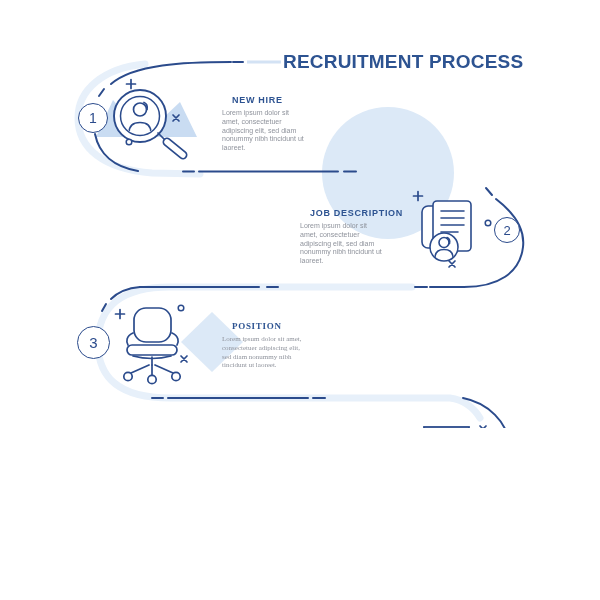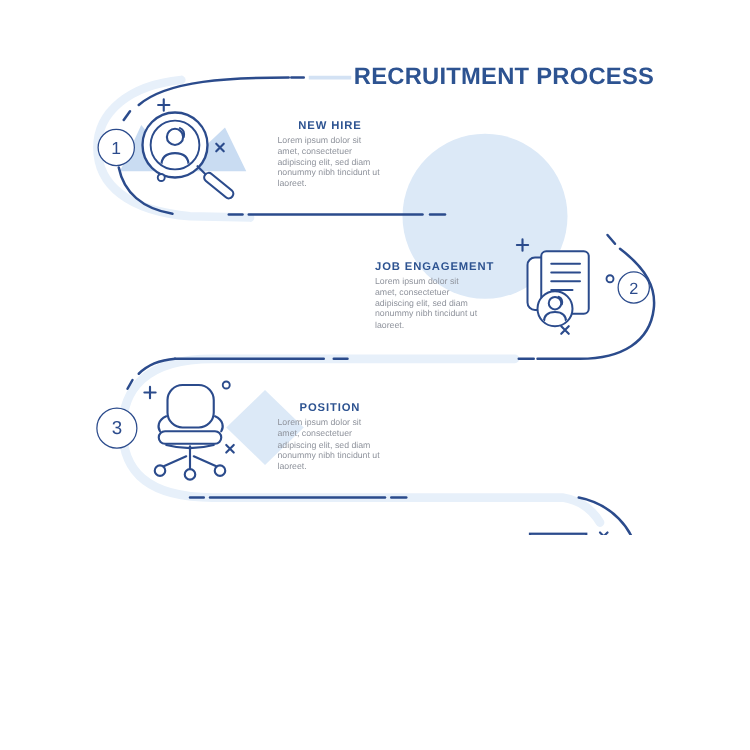--- a/index.html
+++ b/index.html
@@ -3,32 +3,32 @@
 <meta charset="utf-8">
 <style>
   html,body{margin:0;padding:0;background:#fff;}
   #canvas{position:relative;width:600px;height:428px;background:#ffffff;overflow:hidden;
           font-family:"Liberation Sans",sans-serif;}
   #artwork{position:absolute;left:0;top:0;}
   .title{position:absolute;left:283px;top:51px;font-size:19px;font-weight:bold;
          color:#2d5391;letter-spacing:0.2px;white-space:nowrap;}
   .step-text{position:absolute;width:84px;}
   .step-heading{font-size:9px;font-weight:bold;color:#2d5391;letter-spacing:0.7px;
-                margin:0 0 4px 0;white-space:nowrap;text-align:center;}
+                margin:0 0 4px 10px;white-space:nowrap;}
   .step-body{font-size:7px;line-height:1.26;color:#8f939c;margin:0;}
   .badge{position:absolute;background:#fff;border:1.6px solid #2b4b8c;border-radius:50%;
          display:flex;align-items:center;justify-content:center;color:#2b4b8c;
          font-size:14px;font-weight:400;box-sizing:border-box;}
   #badge-1{left:78px;top:103px;width:30px;height:30px;}
   #badge-2{left:494px;top:217px;width:26px;height:26px;font-size:13px;}
   #badge-3{left:77px;top:326px;width:33px;height:33px;font-size:15px;}
   #badge-4{left:496px;top:439px;width:27px;height:27px;font-size:13px;}
   #text-1{left:222px;top:95px;}
   #text-2{left:300px;top:208px;}
-  #text-3{left:222px;top:321px;}
+  #text-3{left:222px;top:321px;font-family:Liberation Serif, serif;}
   #text-4{left:300px;top:434px;}
 </style>
 </head>
 <body>
 
 <div id="canvas">
 
   <svg id="artwork" width="600" height="600" viewBox="0 0 600 600">
     <defs>
       <clipPath id="mag-clip">
@@ -183,21 +183,21 @@
   <div class="badge" id="badge-1">1</div>
   <div class="badge" id="badge-2">2</div>
   <div class="badge" id="badge-3">3</div>
   <div class="badge" id="badge-4">4</div>
 
   <div class="step-text" id="text-1">
     <div class="step-heading">NEW HIRE</div>
     <p class="step-body">Lorem ipsum dolor sit amet, consectetuer adipiscing elit, sed diam nonummy nibh tincidunt ut laoreet.</p>
   </div>
   <div class="step-text" id="text-2">
-    <div class="step-heading">JOB ENGAGEMENT</div>
+    <div class="step-heading">JOB DESCRIPTION</div>
     <p class="step-body">Lorem ipsum dolor sit amet, consectetuer adipiscing elit, sed diam nonummy nibh tincidunt ut laoreet.</p>
   </div>
   <div class="step-text" id="text-3">
     <div class="step-heading">POSITION</div>
     <p class="step-body">Lorem ipsum dolor sit amet, consectetuer adipiscing elit, sed diam nonummy nibh tincidunt ut laoreet.</p>
   </div>
 
 </div>
 
 </body></html>

